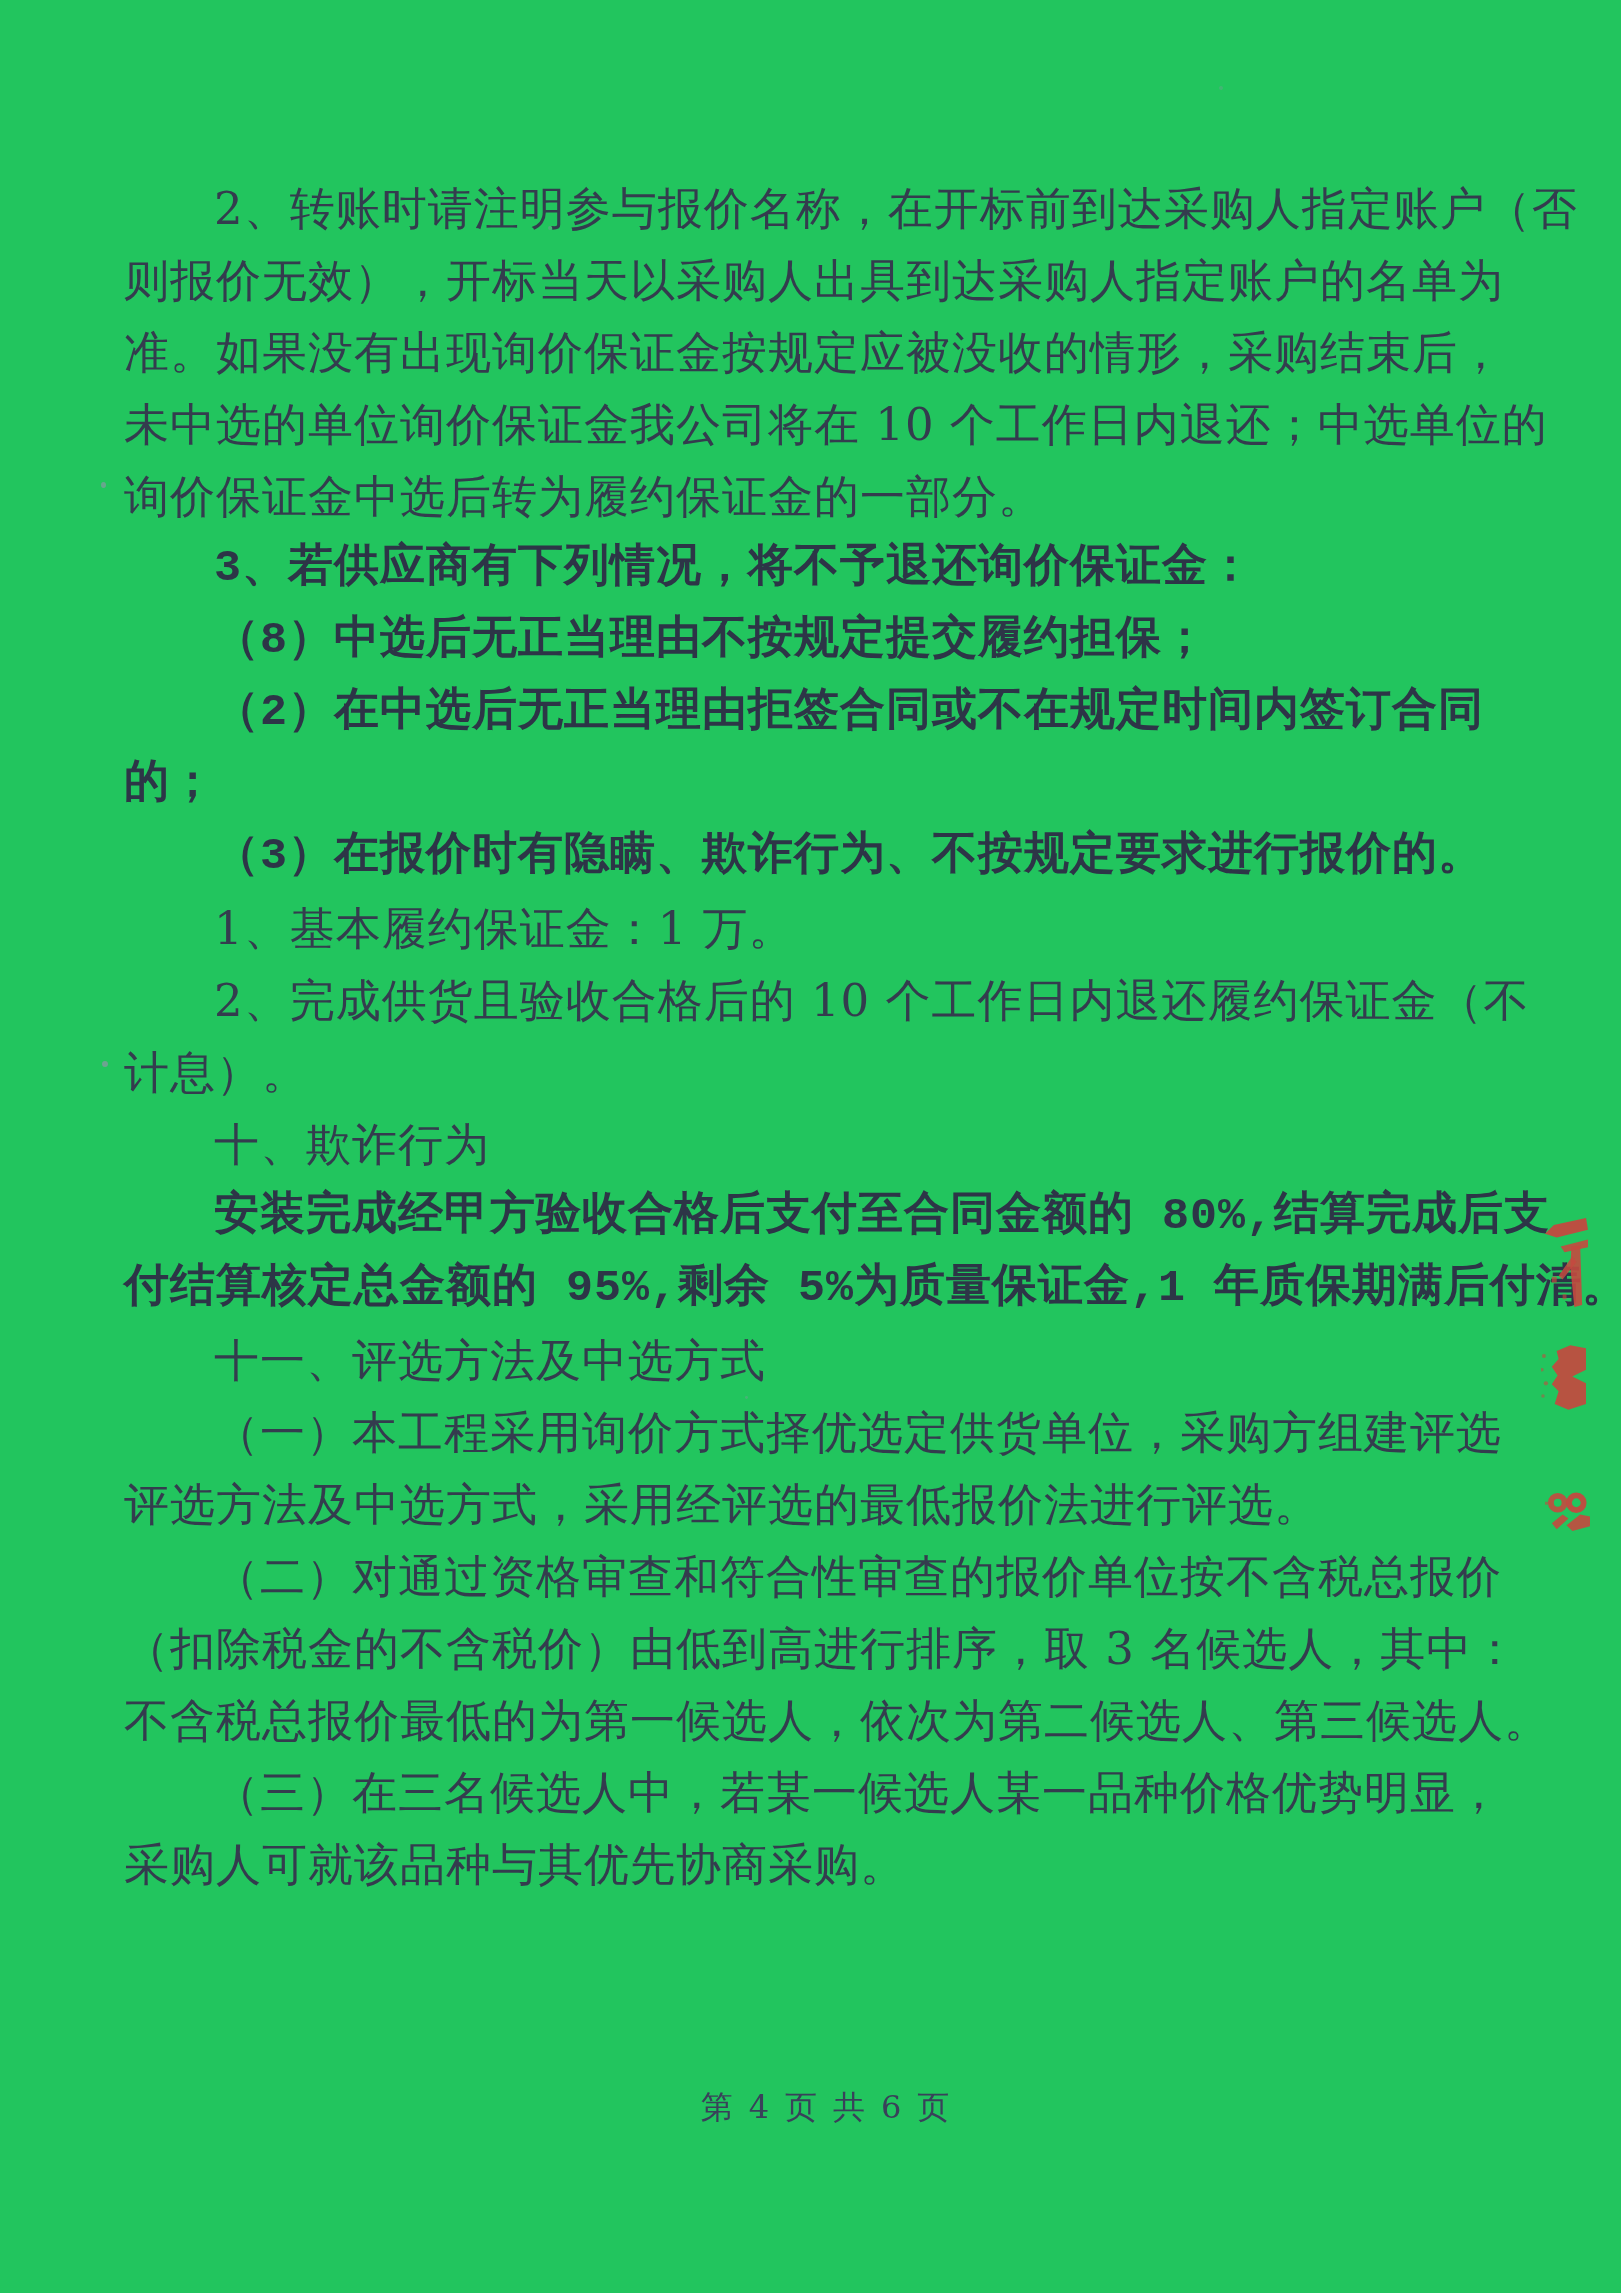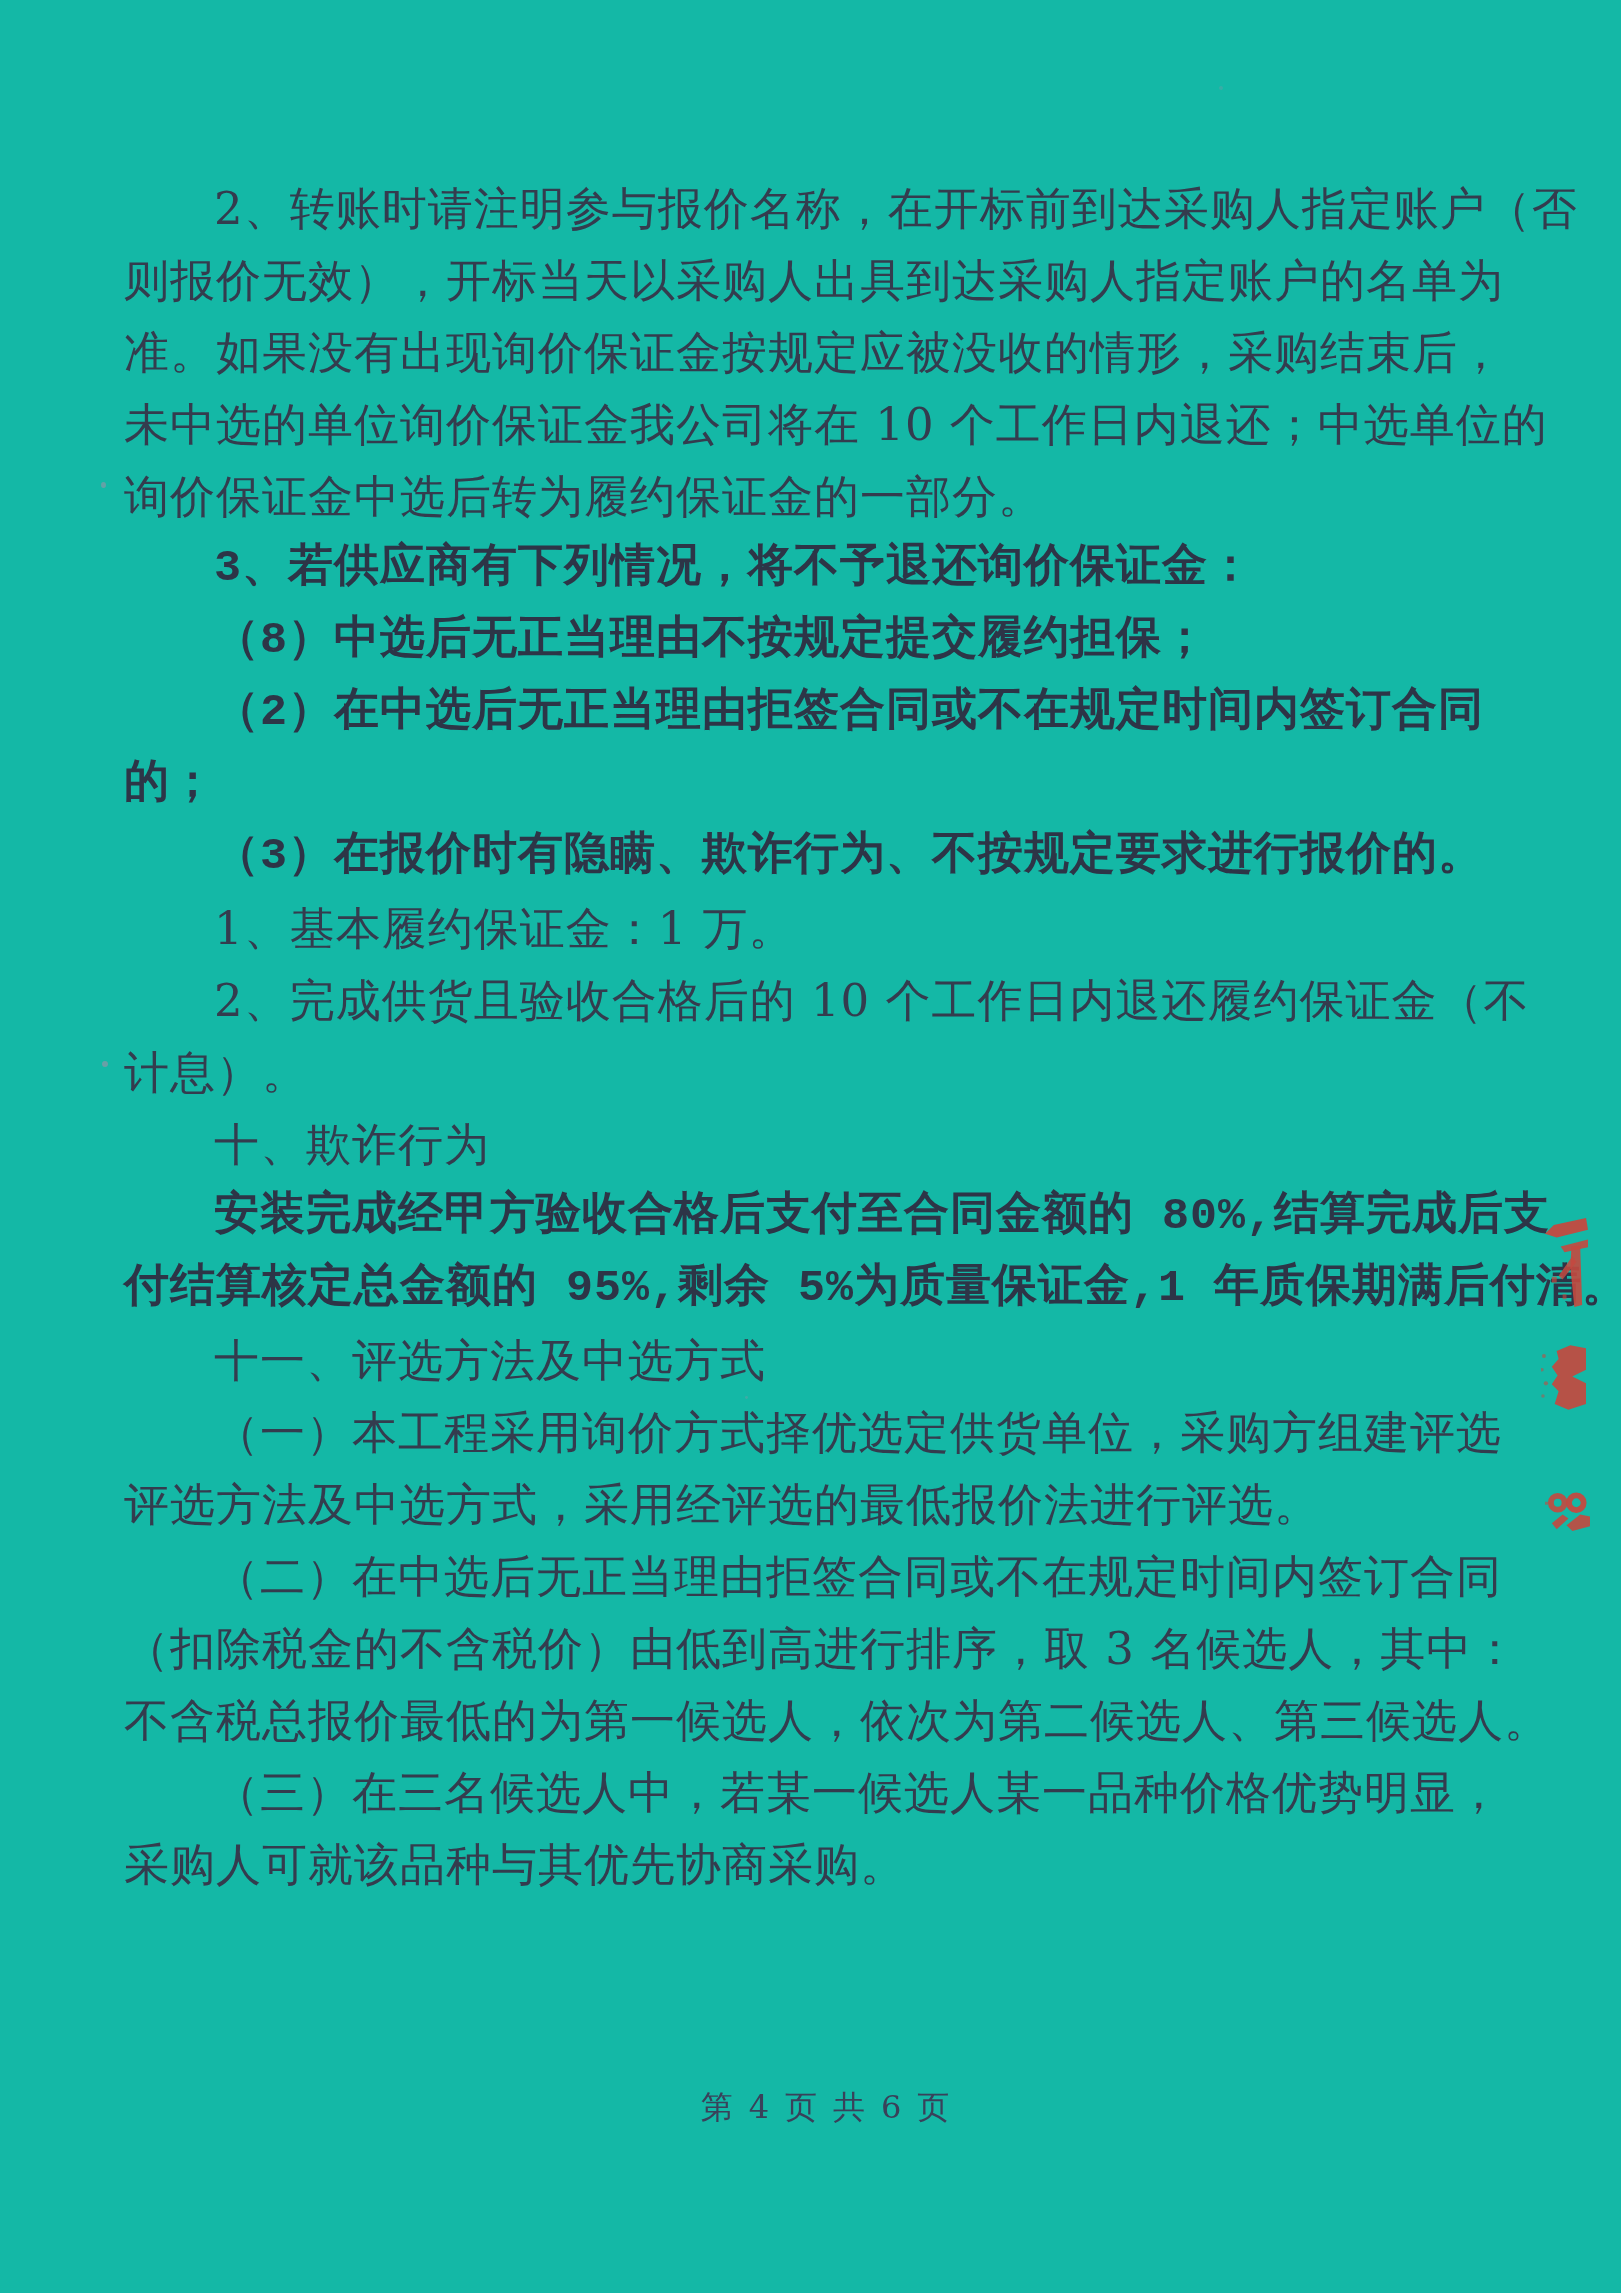--- a/index.html
+++ b/index.html
@@ -33,21 +33,21 @@
     letter-spacing:2.9px;
     color:#39415a;
   }
   .stamp{ position:absolute; color:var(--stamp,#c4493f); }
   .stamp svg{ display:block; }
   .speck{ position:absolute; background:#8d96a6; border-radius:50%; }
 </style>
 </head>
 <body>
 
-<div class="page" style="background: #14b8a6;">
+<div class="page" style="background: #22c55e;">
 
   <div class="doc-body">
       <div class="line indent">2、转账时请注明参与报价名称，在开标前到达采购人指定账户（否</div>
       <div class="line">则报价无效），开标当天以采购人出具到达采购人指定账户的名单为</div>
       <div class="line">准。如果没有出现询价保证金按规定应被没收的情形，采购结束后，</div>
       <div class="line">未中选的单位询价保证金我公司将在 10 个工作日内退还；中选单位的</div>
       <div class="line">询价保证金中选后转为履约保证金的一部分。</div>
       <div class="line bold indent">3、若供应商有下列情况，将不予退还询价保证金：</div>
       <div class="line bold indent">（8）中选后无正当理由不按规定提交履约担保；</div>
       <div class="line bold indent">（2）在中选后无正当理由拒签合同或不在规定时间内签订合同</div>
@@ -55,21 +55,21 @@
       <div class="line bold indent">（3）在报价时有隐瞒、欺诈行为、不按规定要求进行报价的。</div>
       <div class="line indent">1、基本履约保证金：1 万。</div>
       <div class="line indent">2、完成供货且验收合格后的 10 个工作日内退还履约保证金（不</div>
       <div class="line">计息）。</div>
       <div class="line indent">十、欺诈行为</div>
       <div class="line bold indent">安装完成经甲方验收合格后支付至合同金额的 80%,结算完成后支</div>
       <div class="line bold">付结算核定总金额的 95%,剩余 5%为质量保证金,1 年质保期满后付清。</div>
       <div class="line indent">十一、评选方法及中选方式</div>
       <div class="line indent">（一）本工程采用询价方式择优选定供货单位，采购方组建评选</div>
       <div class="line">评选方法及中选方式，采用经评选的最低报价法进行评选。</div>
-      <div class="line indent">（二）在中选后无正当理由拒签合同或不在规定时间内签订合同</div>
+      <div class="line indent">（二）对通过资格审查和符合性审查的报价单位按不含税总报价</div>
       <div class="line">（扣除税金的不含税价）由低到高进行排序，取 3 名候选人，其中：</div>
       <div class="line">不含税总报价最低的为第一候选人，依次为第二候选人、第三候选人。</div>
       <div class="line indent">（三）在三名候选人中，若某一候选人某一品种价格优势明显，</div>
       <div class="line">采购人可就该品种与其优先协商采购。</div>
     </div>
 
   <div class="footer">第 4 页 共 6 页</div>
 
   <div class="stamp" style="left:1545px;top:1217px;">
     <svg width="43" height="92" viewBox="0 0 44 94" fill="currentColor">

